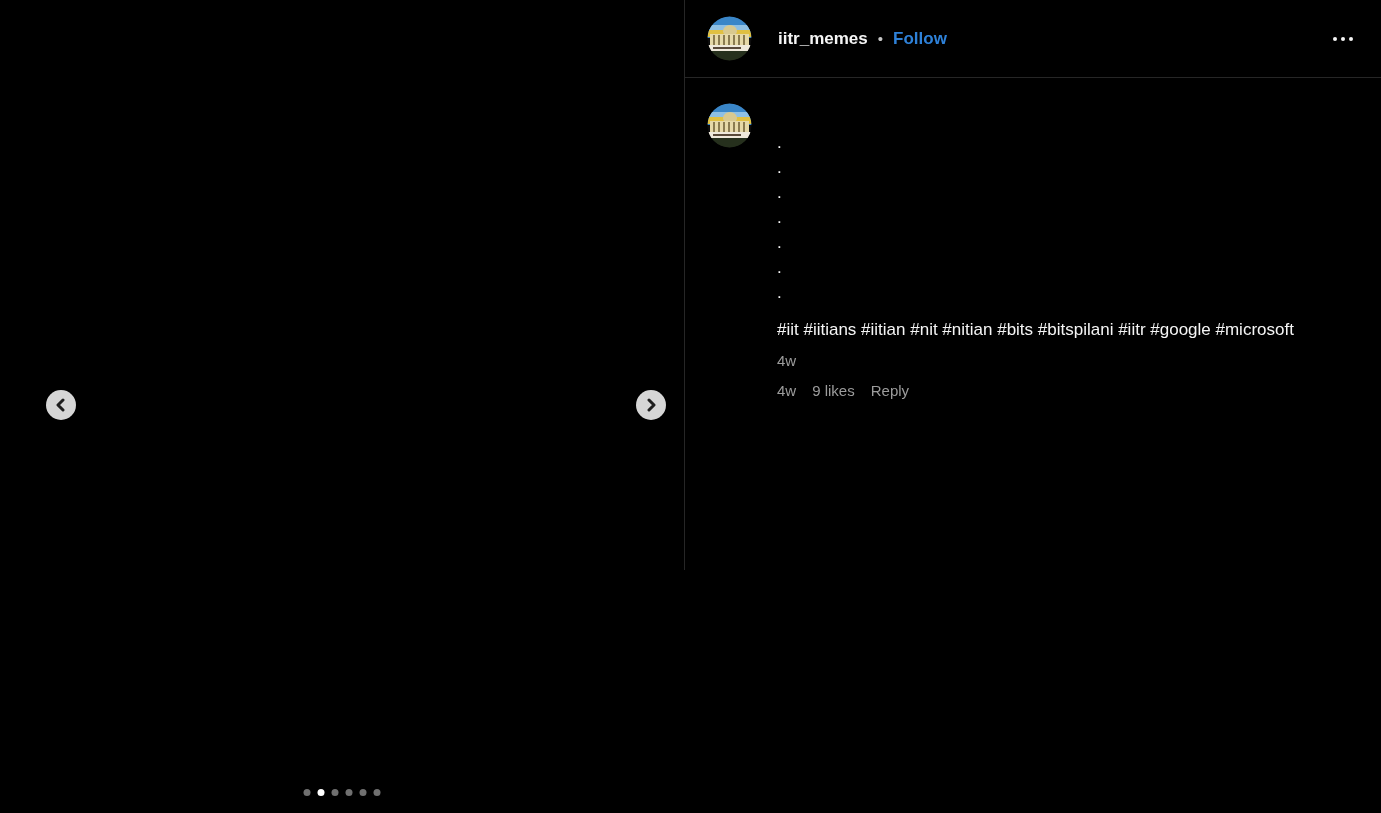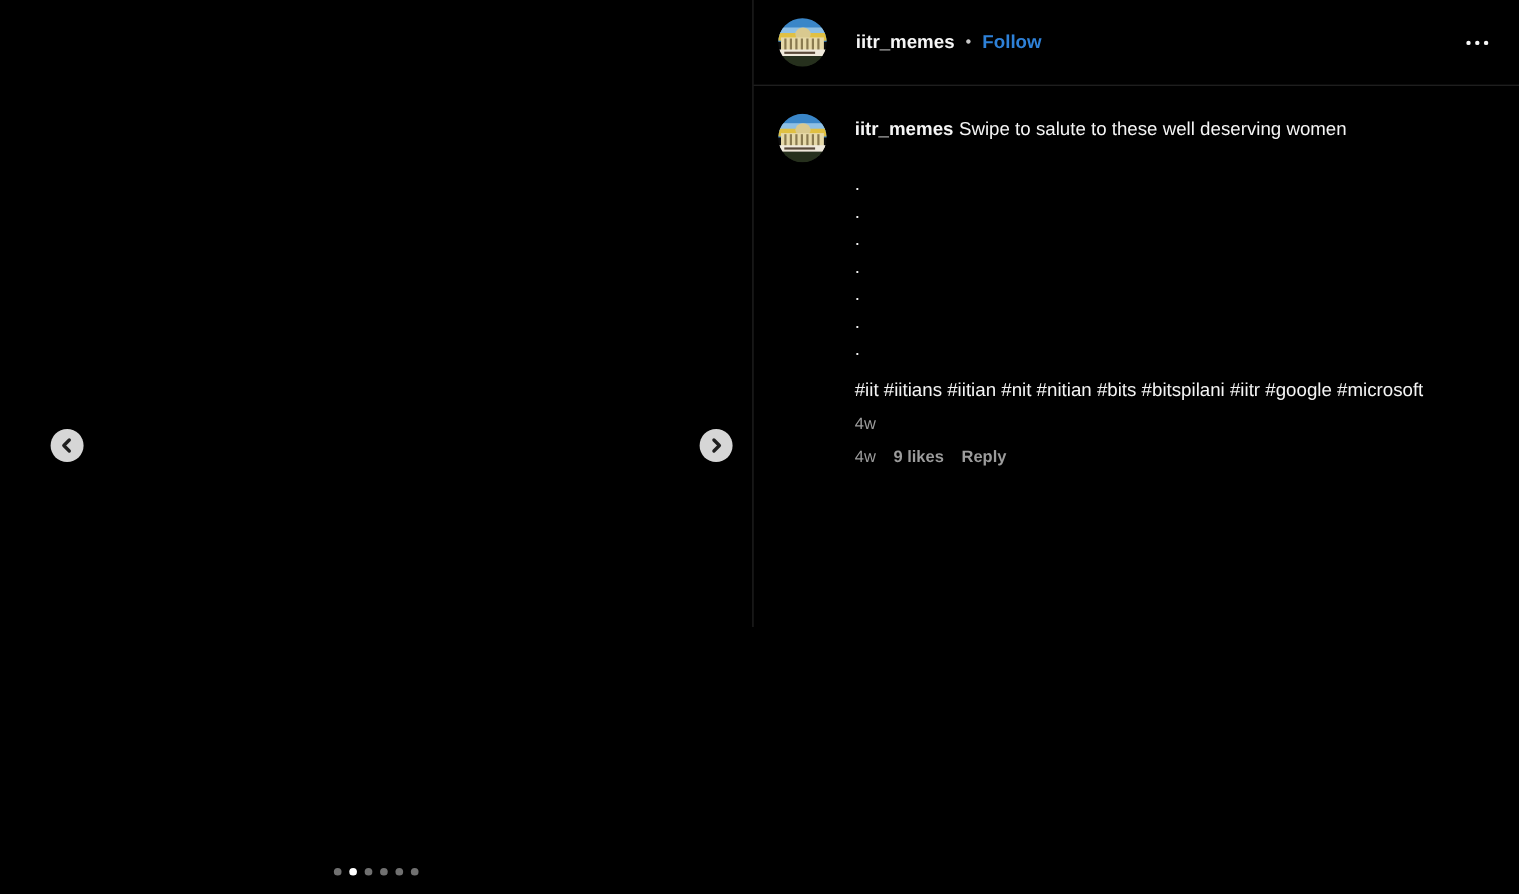--- a/index.html
+++ b/index.html
@@ -56,21 +56,21 @@
   .cap-line { font-size:17px; line-height:25px; color:var(--text-primary,#f5f5f5); }
   .cap-line .uname { margin-right:5px; }
   .dot-lines { margin-top:25px; }
   .hashtags { margin-top:12px; cursor:pointer; }
   .time { margin-top:9px; font-size:15px; line-height:19px; color:var(--text-secondary,#9c9c9c); }
   .comment {
     margin-top:35px; font-size:17px; line-height:26px; max-width:520px;
     text-indent:71px; color:var(--text-primary,#f5f5f5);
   }
   .meta { margin-top:12px; display:flex; gap:16px; font-size:15px; color:var(--text-secondary,#9c9c9c); }
-  .meta .strong { font-weight:700; cursor:pointer; }
+  .meta .strong { font-weight:400; cursor:pointer; }
 </style>
 </head>
 <body>
 
 <div class="app">
 
   <div class="media">
     <div class="slide"></div>
 
     <button class="nav prev">
@@ -162,23 +162,20 @@
               <rect x="36" y="19" width="2" height="11"></rect>
             </g>
             <rect x="1" y="29" width="43" height="6" fill="#efe9db"></rect>
             <rect x="6" y="31" width="28" height="2" fill="#5a4a3a"></rect>
             <rect y="35" width="45" height="10" fill="#26301d"></rect>
           </g>
         </svg>
       </span>
 
       <div class="cap-col">
-        <div class="cap-line">
-          <span class="uname">iitr_memes</span><span>Swipe to salute to these well deserving women</span>
-        </div>
 
         <div class="dot-lines">
             <div class="cap-line">.</div>
             <div class="cap-line">.</div>
             <div class="cap-line">.</div>
             <div class="cap-line">.</div>
             <div class="cap-line">.</div>
             <div class="cap-line">.</div>
             <div class="cap-line">.</div>
           </div>

